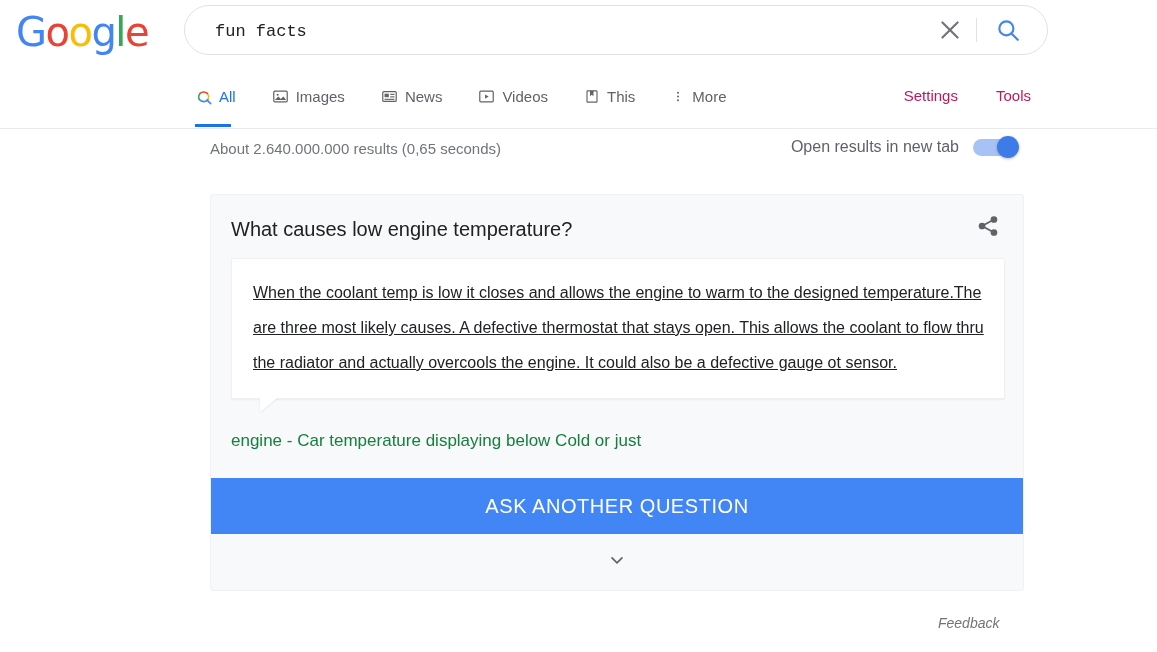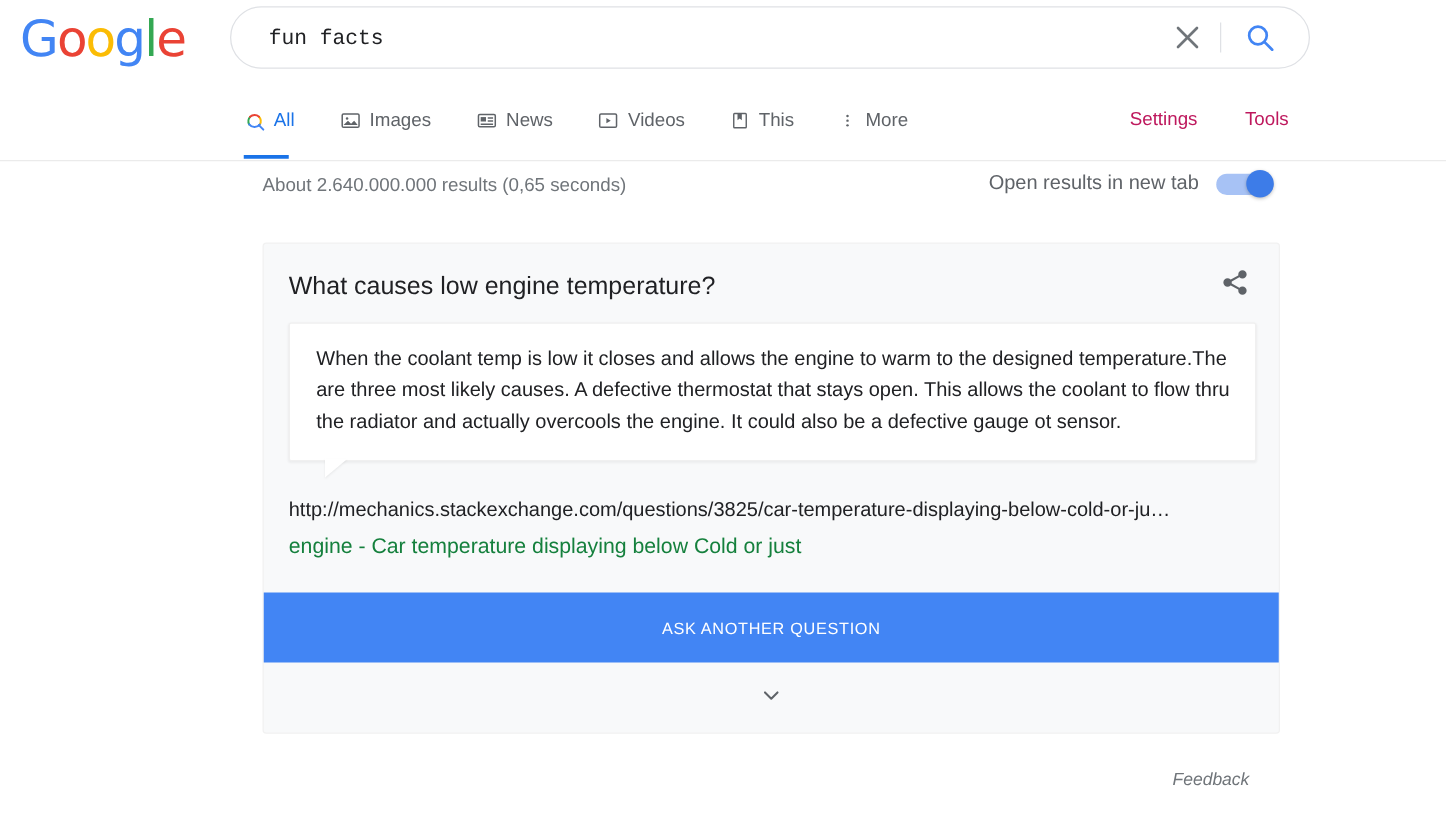--- a/index.html
+++ b/index.html
@@ -227,22 +227,23 @@
     margin: 9px 18px 0 20px;
     background: #ffffff;
     border: 1px solid #f0f0f0;
     border-radius: 2px;
     padding: 16px 18px 18px 21px;
     box-shadow: 0 1px 2px rgba(0,0,0,.05);
   }
   .quote p {
     margin: 0;
     font-size: 16px;
-    line-height: 25px;
+    line-height: 35px;
     color: #202124;
+    text-decoration: underline;
   }
   .quote .tail {
     position: absolute;
     left: 28px;
     bottom: -14px;
     width: 0;
     height: 0;
     border-left: 0 solid transparent;
     border-right: 18px solid transparent;
     border-top: 15px solid #ffffff;
@@ -273,21 +274,21 @@
     margin: 24px 0 0 0;
     height: 56px;
     background: #4285f4;
     display: flex;
     align-items: center;
     justify-content: center;
     cursor: pointer;
   }
   .ask-btn span {
     color: #ffffff;
-    font-size: 13px;
+    font-size: 20px;
     letter-spacing: .55px;
   }
 
   .expander {
     height: 56px;
     display: flex;
     align-items: center;
     justify-content: center;
     cursor: pointer;
   }
@@ -436,21 +437,20 @@
       </svg>
     </div>
   </div>
 
   <div class="quote">
     <p>When the coolant temp is low it closes and allows the engine to warm to the designed temperature.The are three most likely causes. A defective thermostat that stays open. This allows the coolant to flow thru the radiator and actually overcools the engine. It could also be a defective gauge ot sensor.</p>
     <div class="tail"></div>
   </div>
 
   <div class="source">
-    <div class="source-url">http://mechanics.stackexchange.com/questions/3825/car-temperature-displaying-below-cold-or-ju…</div>
     <a class="source-link">engine - Car temperature displaying below Cold or just</a>
   </div>
 
   <div class="ask-btn">
     <span>ASK ANOTHER QUESTION</span>
   </div>
 
   <div class="expander">
     <span>
       <svg width="20" height="20" viewBox="0 0 24 24" fill="none" stroke="#5f6368" stroke-width="2" stroke-linecap="round" stroke-linejoin="round">

